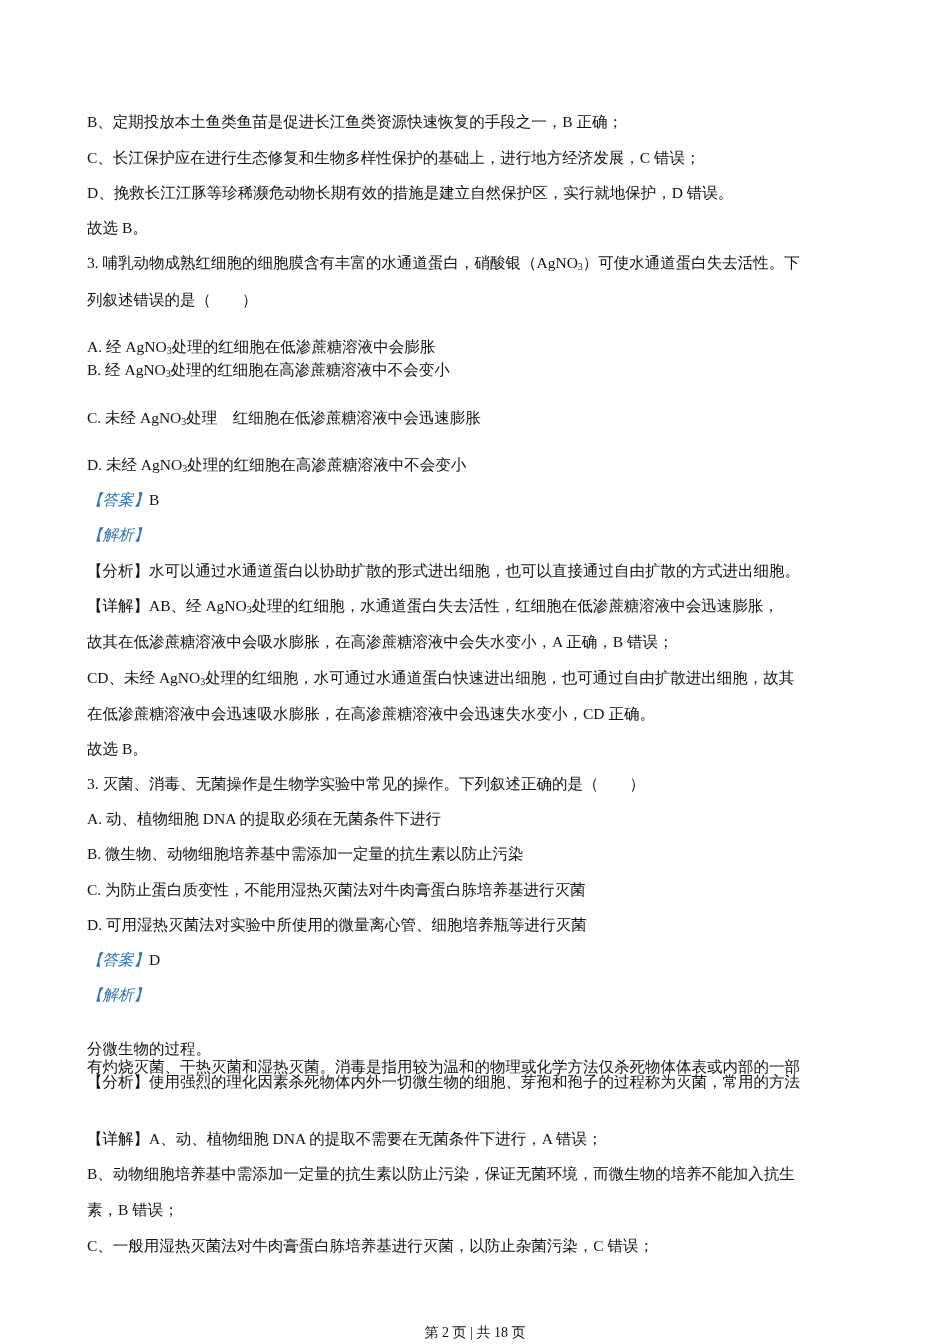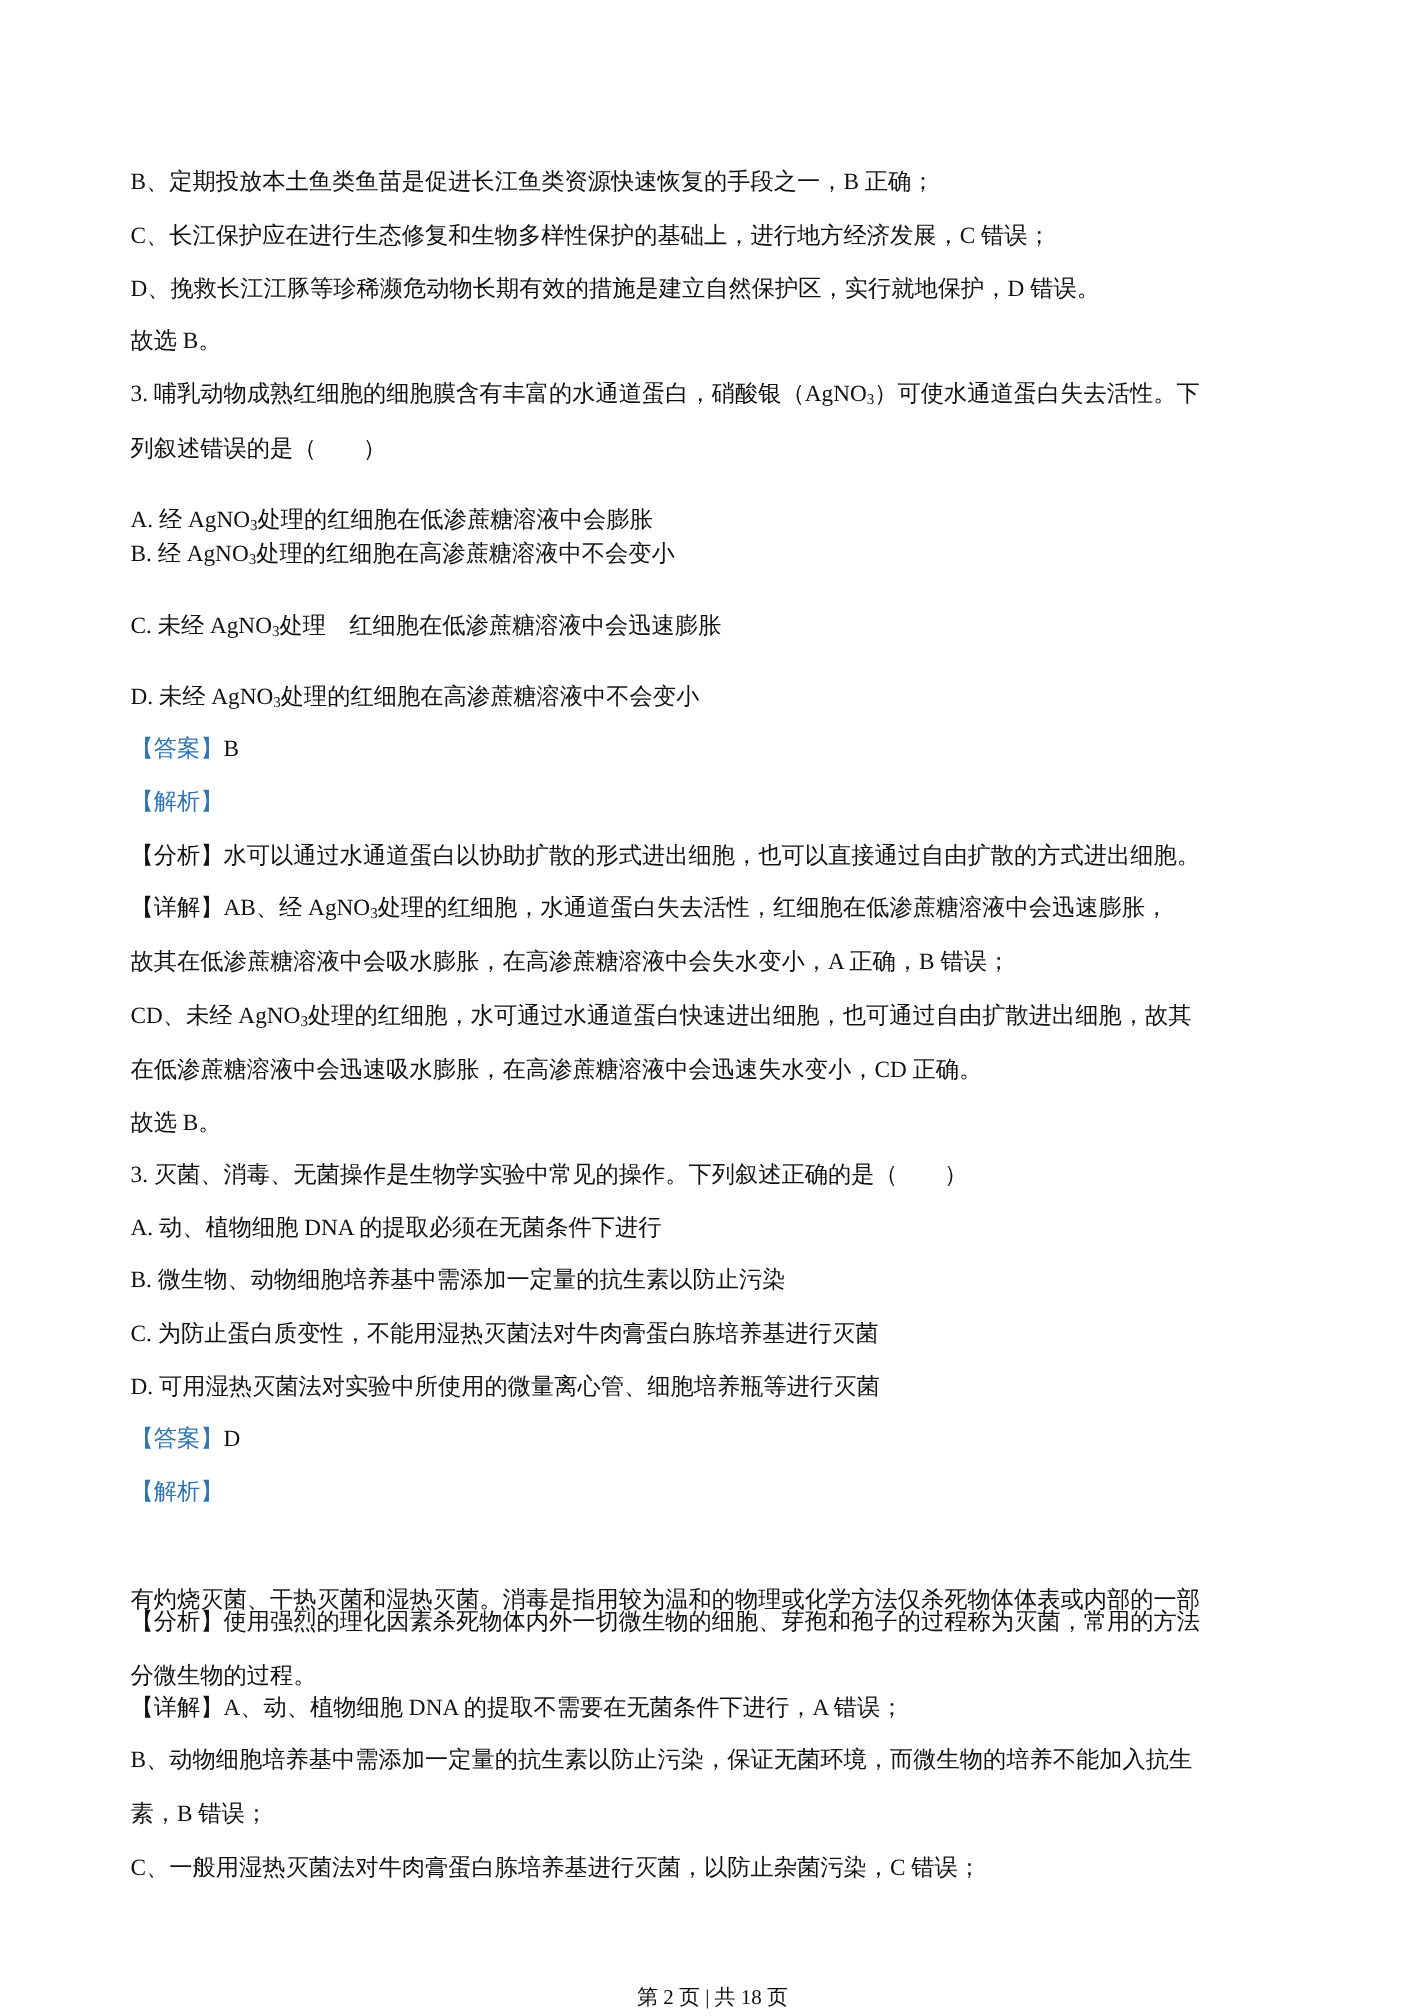--- a/index.html
+++ b/index.html
@@ -2,21 +2,21 @@
 <html><head>
 <meta charset="utf-8">
 <style>
   html, body { margin: 0; padding: 0; background: #ffffff; }
   body {
     width: 950px; height: 1344px; position: relative; overflow: hidden;
     font-family: "Liberation Serif", "DejaVu Serif", serif;
     color: #111111; font-size: 15.5px;
   }
   .line { position: absolute; left: 87px; white-space: nowrap; line-height: 20px; margin-top: 36px; }
-  .tag { color: #2e74b5; }
+  .tag { color: #2e74b5; font-style: italic; }
   sub { font-size: 10px; vertical-align: -2px; line-height: 0; }
   .footer { position: absolute; top: 1324px; left: 0; width: 950px; text-align: center; font-size: 14px; line-height: 18px; }
 </style>
 </head>
 <body>
 
 <div>
   <div class="line" style="top:76px">B、定期投放本土鱼类鱼苗是促进长江鱼类资源快速恢复的手段之一，B 正确；</div>
   <div class="line" style="top:112px">C、长江保护应在进行生态修复和生物多样性保护的基础上，进行地方经济发展，C 错误；</div>
   <div class="line" style="top:147px">D、挽救长江江豚等珍稀濒危动物长期有效的措施是建立自然保护区，实行就地保护，D 错误。</div>
@@ -39,20 +39,20 @@
 
   <div class="line" style="top:738px">3. 灭菌、消毒、无菌操作是生物学实验中常见的操作。下列叙述正确的是（　　）</div>
   <div class="line" style="top:773px">A. 动、植物细胞 DNA 的提取必须在无菌条件下进行</div>
   <div class="line" style="top:808px">B. 微生物、动物细胞培养基中需添加一定量的抗生素以防止污染</div>
   <div class="line" style="top:844px">C. 为防止蛋白质变性，不能用湿热灭菌法对牛肉膏蛋白胨培养基进行灭菌</div>
   <div class="line" style="top:879px">D. 可用湿热灭菌法对实验中所使用的微量离心管、细胞培养瓶等进行灭菌</div>
   <div class="line" style="top:914px"><span class="tag">【答案】</span><span>D</span></div>
   <div class="line tag" style="top:949px">【解析】</div>
   <div class="line" style="top:1036px">【分析】使用强烈的理化因素杀死物体内外一切微生物的细胞、芽孢和孢子的过程称为灭菌，常用的方法</div>
   <div class="line" style="top:1021px">有灼烧灭菌、干热灭菌和湿热灭菌。消毒是指用较为温和的物理或化学方法仅杀死物体体表或内部的一部</div>
-  <div class="line" style="top:1072px">分微生物的过程。</div>
+  <div class="line" style="top:1003px">分微生物的过程。</div>
   <div class="line" style="top:1093px">【详解】A、动、植物细胞 DNA 的提取不需要在无菌条件下进行，A 错误；</div>
   <div class="line" style="top:1128px">B、动物细胞培养基中需添加一定量的抗生素以防止污染，保证无菌环境，而微生物的培养不能加入抗生</div>
   <div class="line" style="top:1164px">素，B 错误；</div>
   <div class="line" style="top:1200px">C、一般用湿热灭菌法对牛肉膏蛋白胨培养基进行灭菌，以防止杂菌污染，C 错误；</div>
 
   <div class="footer">第 2 页 | 共 18 页</div>
 </div>
 
 </body></html>

